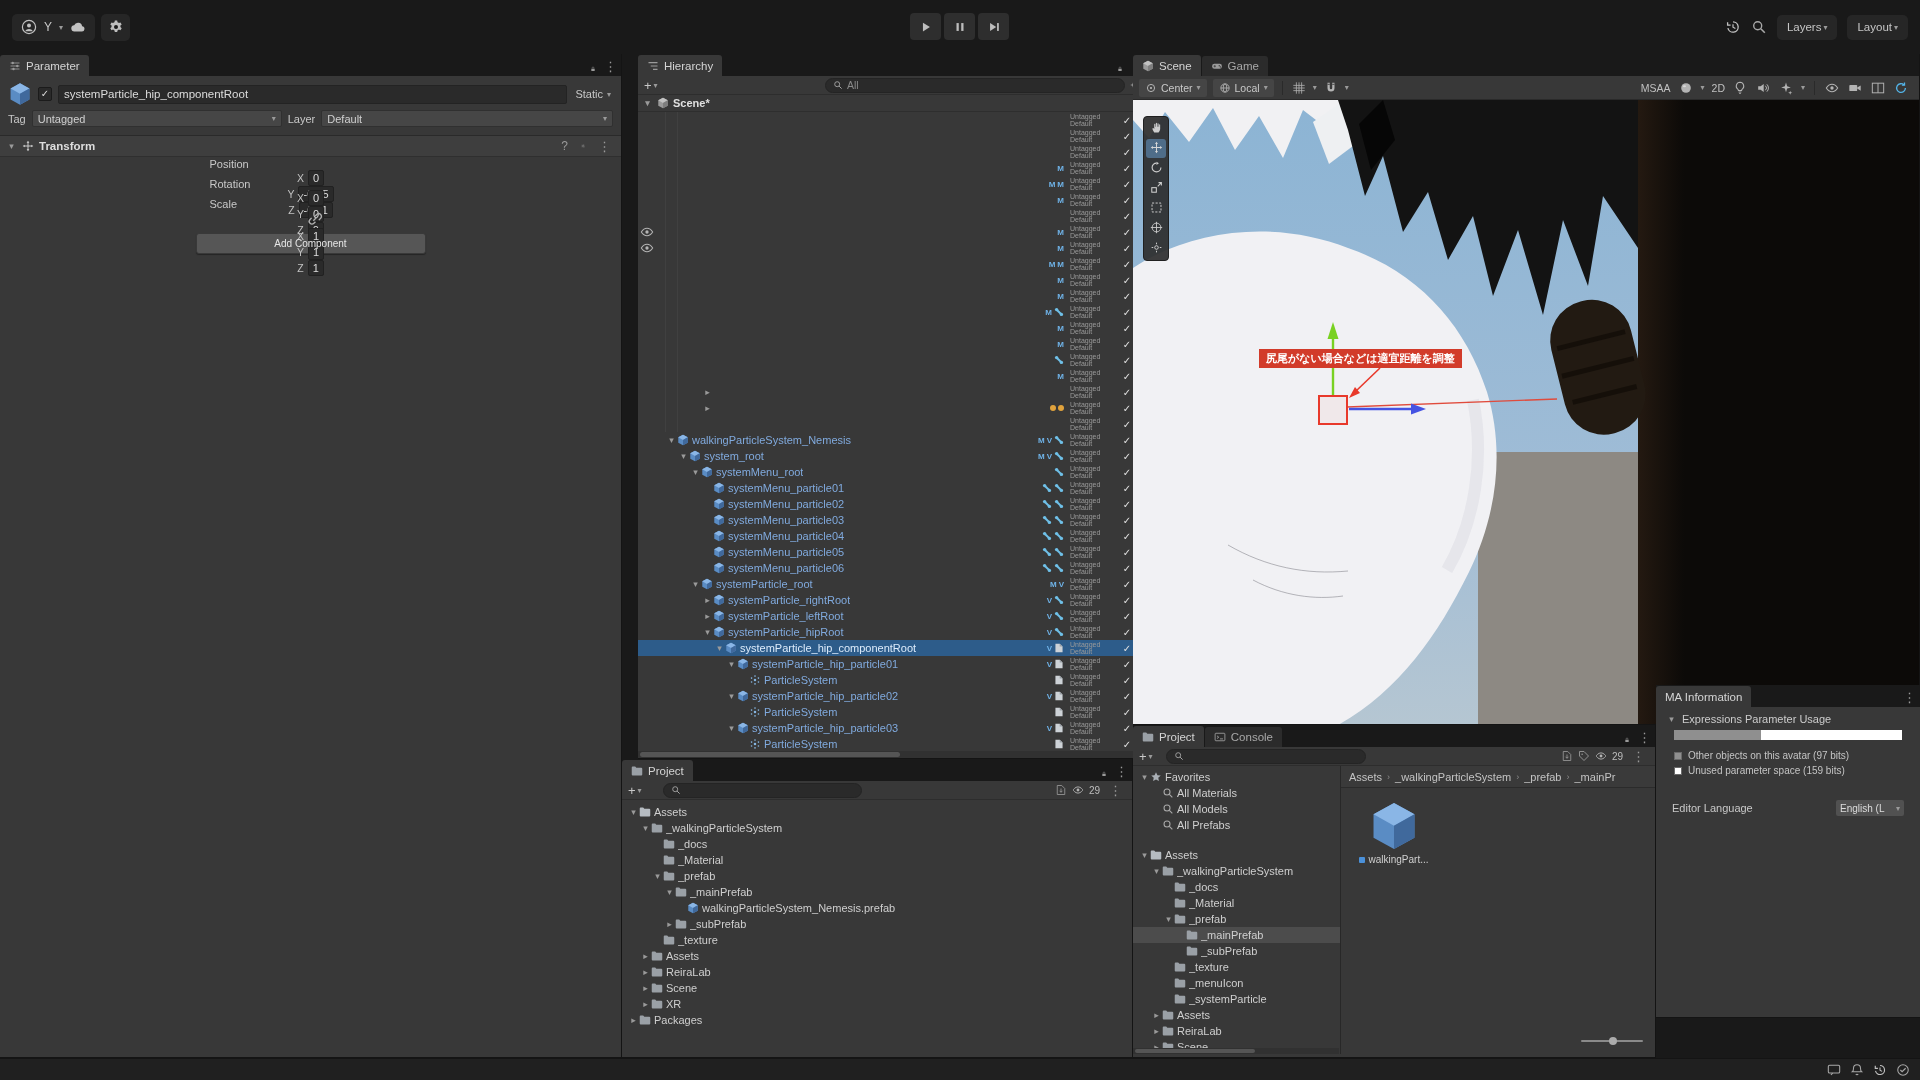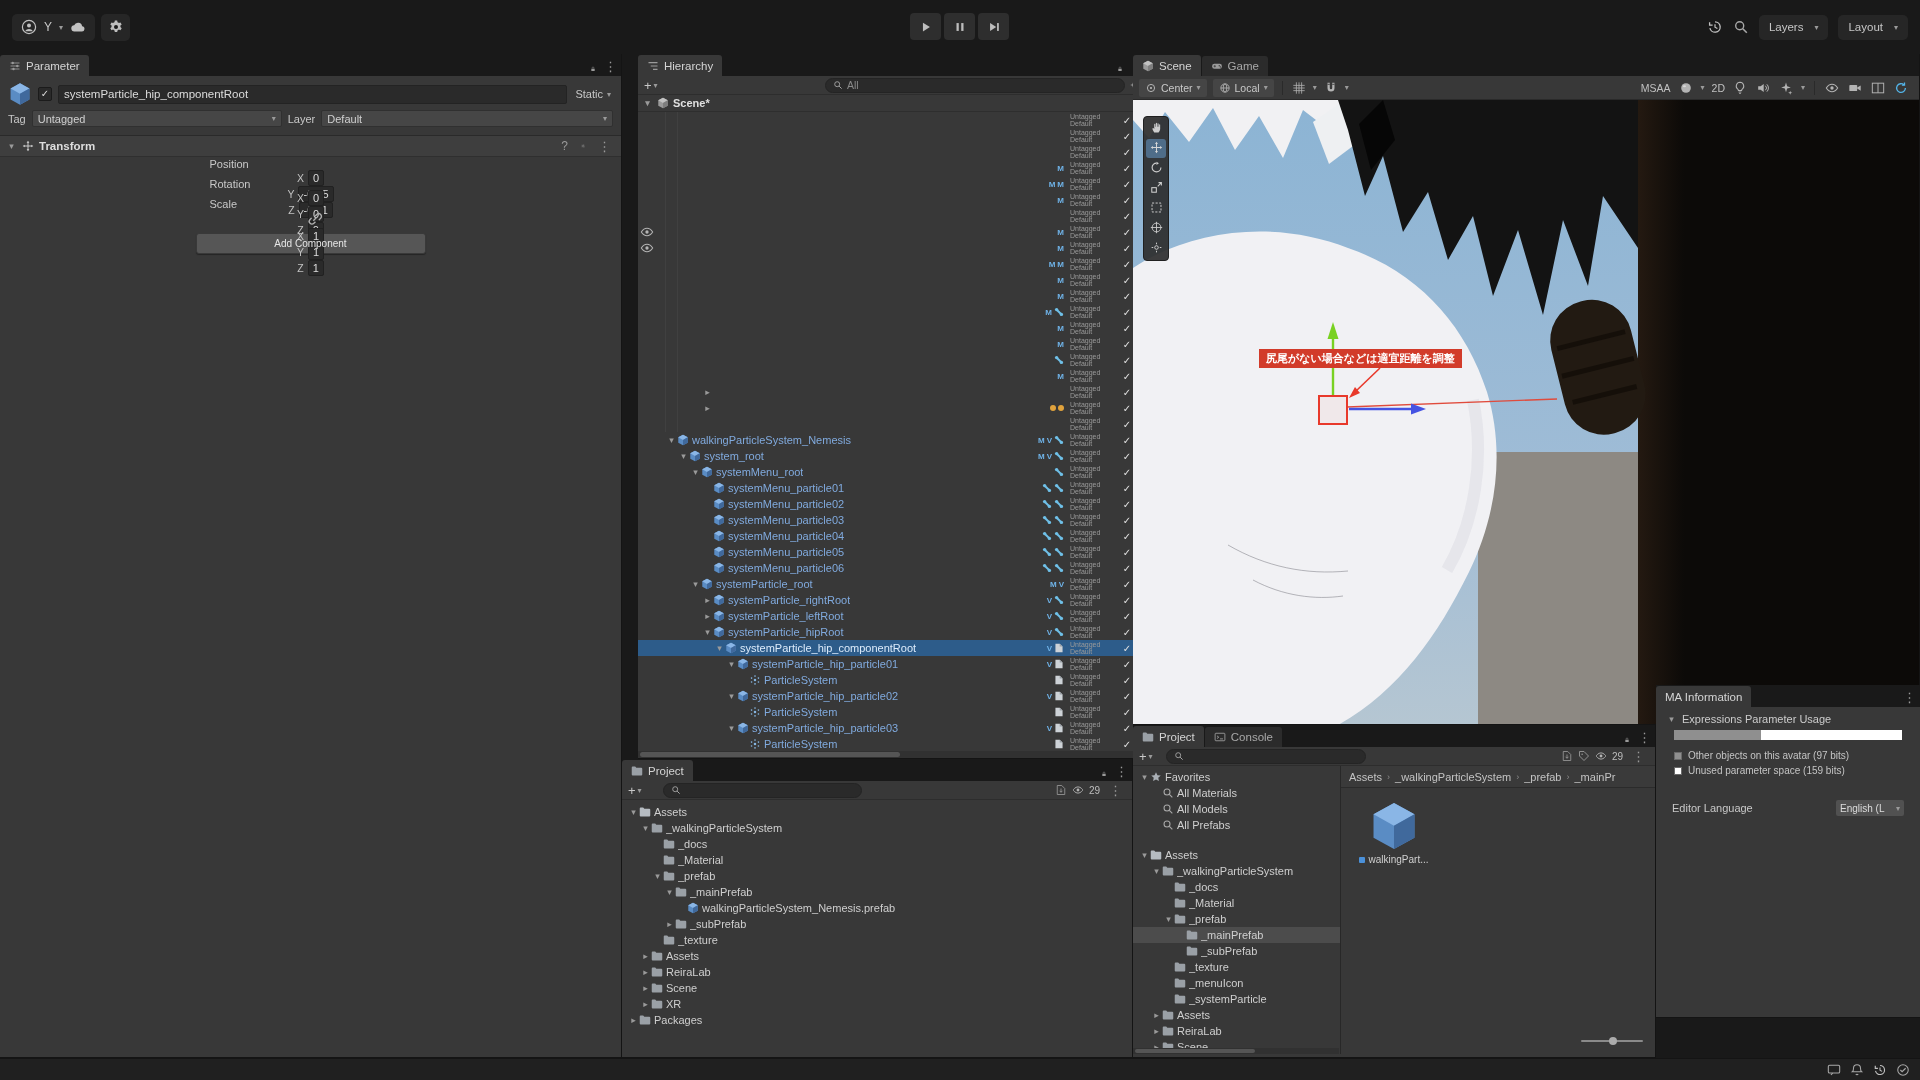--- a/index.html
+++ b/index.html
@@ -19,21 +19,21 @@
   .i12{width:12px;height:12px;display:inline-flex;}.i12 svg{width:12px;height:12px;}
   .i10{width:10px;height:10px;display:inline-flex;}.i10 svg{width:10px;height:10px;}
   .caret{font-size:8px;color:#9a9a9a;}
   
   #topbar{position:absolute;left:0;top:0;width:1920px;height:54px;background:#191919;display:flex;align-items:center;padding:0 12px;}
   .tb-group{height:27px;background:#262626;border-radius:5px;display:flex;align-items:center;gap:7px;padding:0 9px;}
   .tb-btn{width:29px;height:27px;background:#262626;border-radius:5px;display:flex;align-items:center;justify-content:center;margin-left:6px;}
   .tb-center{position:absolute;left:910px;top:13px;display:flex;gap:3px;}
   .playbtn{width:31px;height:27px;background:#2e2e2e;border-radius:4px;display:flex;align-items:center;justify-content:center;}
   .tb-right{margin-left:auto;display:flex;align-items:center;gap:10px;}
-  .pill{height:25px;background:#262626;border-radius:5px;display:flex;align-items:center;gap:11px;padding:0 10px;font-size:11.5px;color:#c6c6c6;}
+  .pill{height:25px;background:#262626;border-radius:5px;display:flex;align-items:center;gap:2px;padding:0 10px;font-size:11.5px;color:#c6c6c6;}
   .tb-label{font-size:12px;color:#c8c8c8;}
   
   .toolbar{height:19px;background:#383838;border-bottom:1px solid #2d2d2d;display:flex;align-items:center;padding:0 6px;gap:5px;font-size:11px;color:#c0c0c0;}
   .plusbtn{display:flex;align-items:center;gap:2px;color:#c8c8c8;font-size:13px;line-height:13px;}
   .searchpill{height:15px;background:#2a2a2a;border:1px solid #242424;border-radius:8px;display:flex;align-items:center;gap:4px;padding:0 7px;color:#8a8a8a;font-size:10.5px;white-space:nowrap;overflow:hidden;}
   .countlbl{font-size:10px;color:#bdbdbd;}
   
   .insp-head{display:flex;align-items:center;gap:6px;padding:6px 8px 4px 8px;height:34px;}
   .obj-icon{width:24px;height:24px;display:inline-flex;}.obj-icon svg{width:24px;height:24px;}
   .chk{width:14px;height:14px;background:#2a2a2a;border:1px solid #1b1b1b;border-radius:2px;font-size:10px;line-height:12px;text-align:center;color:#dcdcdc;flex:none;}

